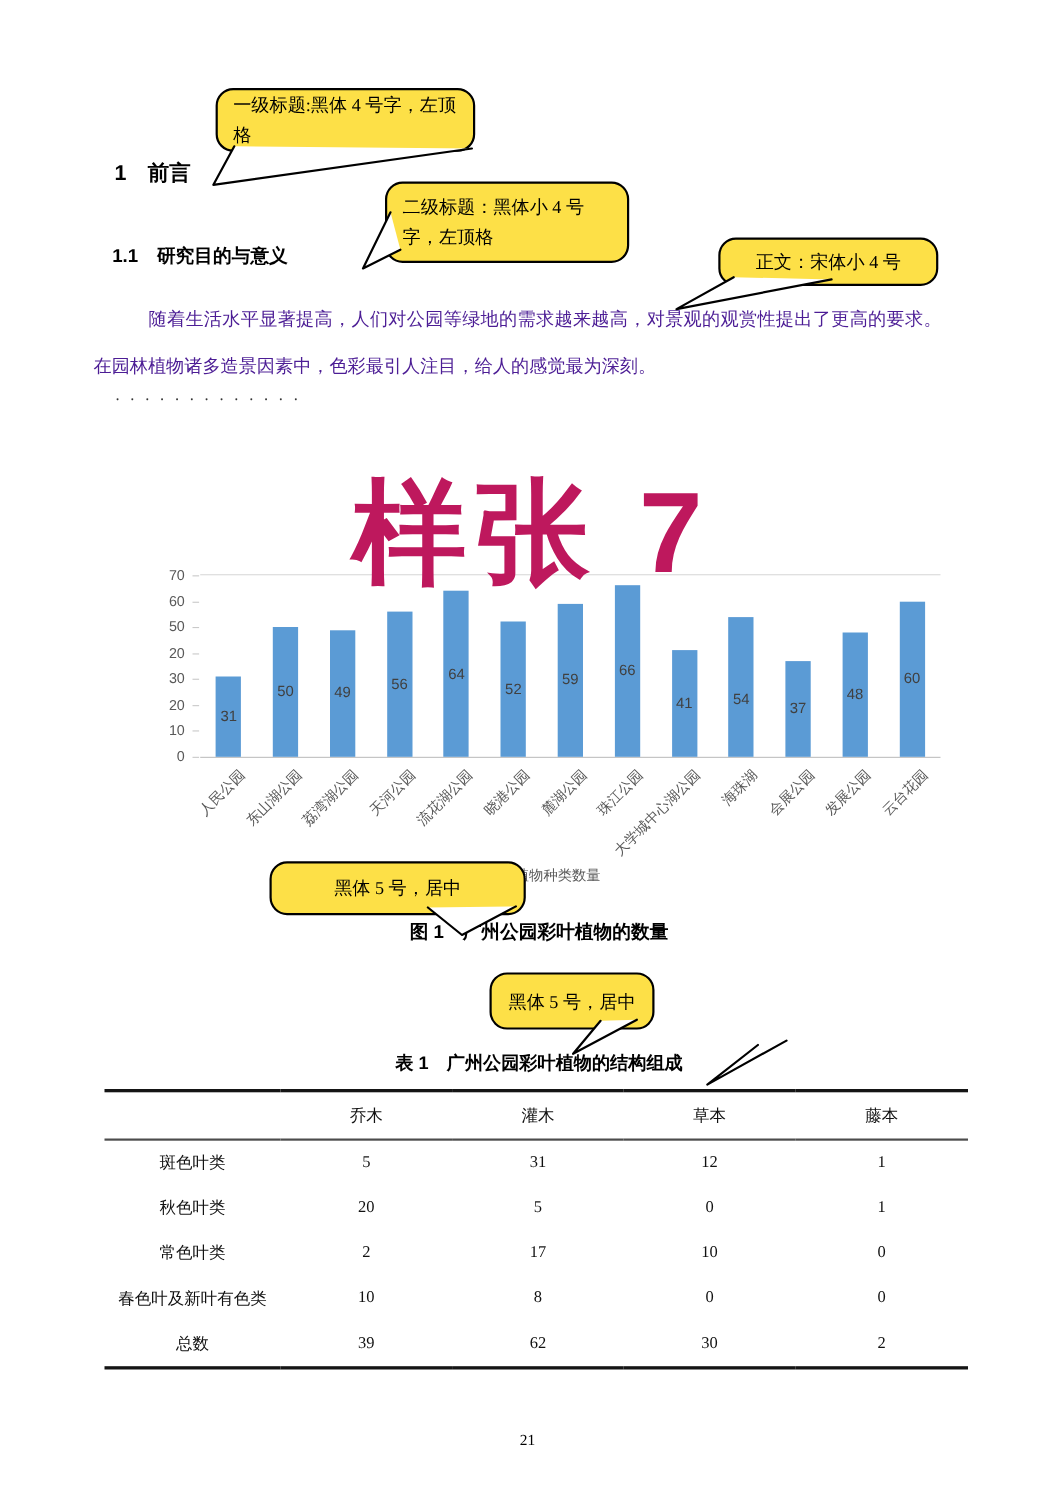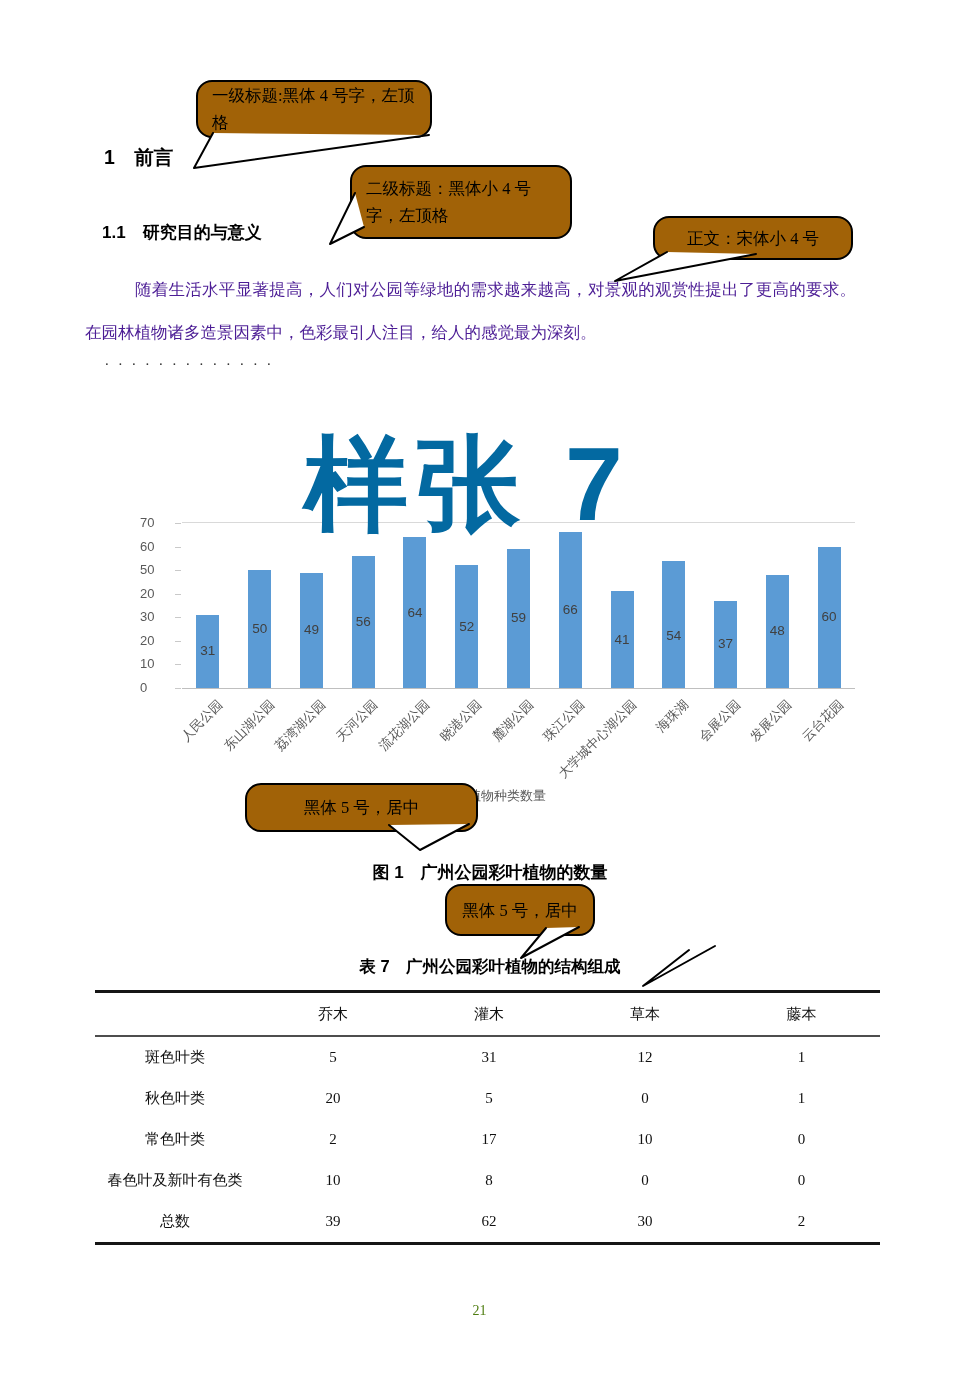--- a/index.html
+++ b/index.html
@@ -1,58 +1,58 @@
 <!DOCTYPE html>
 <html><head>
 <meta charset="utf-8">
 <style>
   html,body{margin:0;padding:0;background:#ffffff;}
   .page{position:relative;width:959px;height:1374px;background:#fff;margin:0 auto;overflow:hidden;
         font-family:"Liberation Serif", serif;color:#111;}
   
-  .bubble{position:absolute;background:#a16207;border:2px solid #000;border-radius:16px;
+  .bubble{position:absolute;background:#fde047;border:2px solid #000;border-radius:16px;
           display:flex;align-items:center;box-sizing:border-box;padding:4px 14px;
           font-family:"Liberation Serif", serif;font-size:16.5px;line-height:27px;color:#000;z-index:5;}
   .bubble.center{justify-content:center;text-align:center;}
   #tails{position:absolute;left:0;top:0;width:959px;height:1374px;z-index:6;pointer-events:none;}
   
   .h1{position:absolute;font-family:"Liberation Sans", sans-serif;font-weight:bold;font-size:19.5px;color:#000;}
   .h2{position:absolute;font-family:"Liberation Sans", sans-serif;font-weight:bold;font-size:17px;color:#000;}
   .para{position:absolute;left:85px;top:268px;width:771px;font-size:16.5px;line-height:43px;
         text-align:justify;text-indent:50px;color:#4c1d95;}
   .dots{position:absolute;left:105px;top:352px;font-size:15px;letter-spacing:3px;color:#333;}
   .caption{position:absolute;left:95px;width:790px;text-align:center;
            font-family:"Liberation Sans", sans-serif;font-weight:bold;color:#000;}
   
-  .watermark{position:absolute;left:304px;top:416px;font-family:"Liberation Sans", sans-serif;
-             font-weight:bold;font-size:104px;letter-spacing:8px;color:#0369a1;z-index:4;white-space:nowrap;}
+  .watermark{position:absolute;left:320px;top:416px;font-family:"Liberation Sans", sans-serif;
+             font-weight:bold;font-size:104px;letter-spacing:8px;color:#be185d;z-index:4;white-space:nowrap;}
   
   #chart{position:absolute;left:140px;top:425px;width:800px;height:390px;z-index:1;
          font-family:"Liberation Sans", sans-serif;}
-  #chart .ylab{position:absolute;left:0;width:28px;font-size:13px;color:#595959;}
+  #chart .ylab{position:absolute;left:0;width:28px;text-align:right;font-size:13px;color:#595959;}
   #chart .grid{position:absolute;height:1px;background:#d9d9d9;}
   #chart .axis{position:absolute;height:1px;background:#bfbfbf;}
   #chart .tick{position:absolute;width:6px;height:1px;background:#c9c9c9;}
   #chart .bar{position:absolute;}
   #chart .bval{position:absolute;width:44px;text-align:center;font-size:13.5px;color:#404040;}
   #chart .xlab{position:absolute;width:140px;text-align:right;font-size:13px;color:#595959;
                transform:rotate(-45deg);transform-origin:100% 0;white-space:nowrap;}
   #chart .legend{position:absolute;left:286px;top:362px;display:flex;align-items:center;
                  font-size:13px;color:#595959;}
   #chart .legend .sw{width:11px;height:11px;margin-right:5px;display:inline-block;}
   
   #structure-table{position:absolute;left:95px;top:990px;}
   #structure-table table{width:785px;border-collapse:collapse;border-top:3px solid #151515;
                          border-bottom:3px solid #151515;font-family:"Liberation Serif", serif;
                          font-size:15px;color:#111;}
   #structure-table thead tr{border-bottom:2px solid #4d4d4d;}
   #structure-table th,#structure-table td{height:41px;text-align:center;vertical-align:middle;
                                           font-weight:normal;padding:0;}
   #structure-table thead th{height:42px;}
-  .pagenum{position:absolute;left:0;width:959px;top:1303px;text-align:center;font-size:14px;color:#4d7c0f;}
+  .pagenum{position:absolute;left:0;width:959px;top:1303px;text-align:center;font-size:14px;color:#000000;}
 </style>
 </head>
 <body>
 
 <div class="page">
 
   <div class="bubble" style="left:196px;top:80px;width:236px;height:58px;">
     <span>一级标题:黑体 4 号字，左顶格</span>
   </div>
 
@@ -148,23 +148,23 @@
       <div class="xlab" style="left: 503.346px; top: 271px;">发展公园</div>
       <div class="bar" style="left: 677.615px; top: 121.571px; width: 23px; height: 141.429px; background: rgb(91, 155, 213);"></div>
       <div class="bval" style="left: 667.115px; top: 184.286px;">60</div>
       <div class="xlab" style="left: 555.115px; top: 271px;">云台花园</div>
       <div class="legend">
         <span class="sw" style="background: rgb(91, 155, 213);"></span>
         <span>彩叶植物种类数量</span>
       </div>
     </div>
 
-  <div class="caption" style="top:836px;font-size:17px;margin-top:25px;">图 1　广州公园彩叶植物的数量</div>
-
-  <div class="caption" style="top:956px;font-size:16.5px;">表 7　广州公园彩叶植物的结构组成</div>
+  <div class="caption" style="top:836px;font-size:17px;">图 1　广州公园彩叶植物的数量</div>
+
+  <div class="caption" style="top:956px;font-size:16.5px;">表 1　广州公园彩叶植物的结构组成</div>
 
   <div id="structure-table">
       <table>
         <colgroup>
           <col style="width: 160px;">
           <col style="width: 156px;">
           <col style="width: 156px;">
           <col style="width: 156px;">
           <col style="width: 157px;">
         </colgroup>

